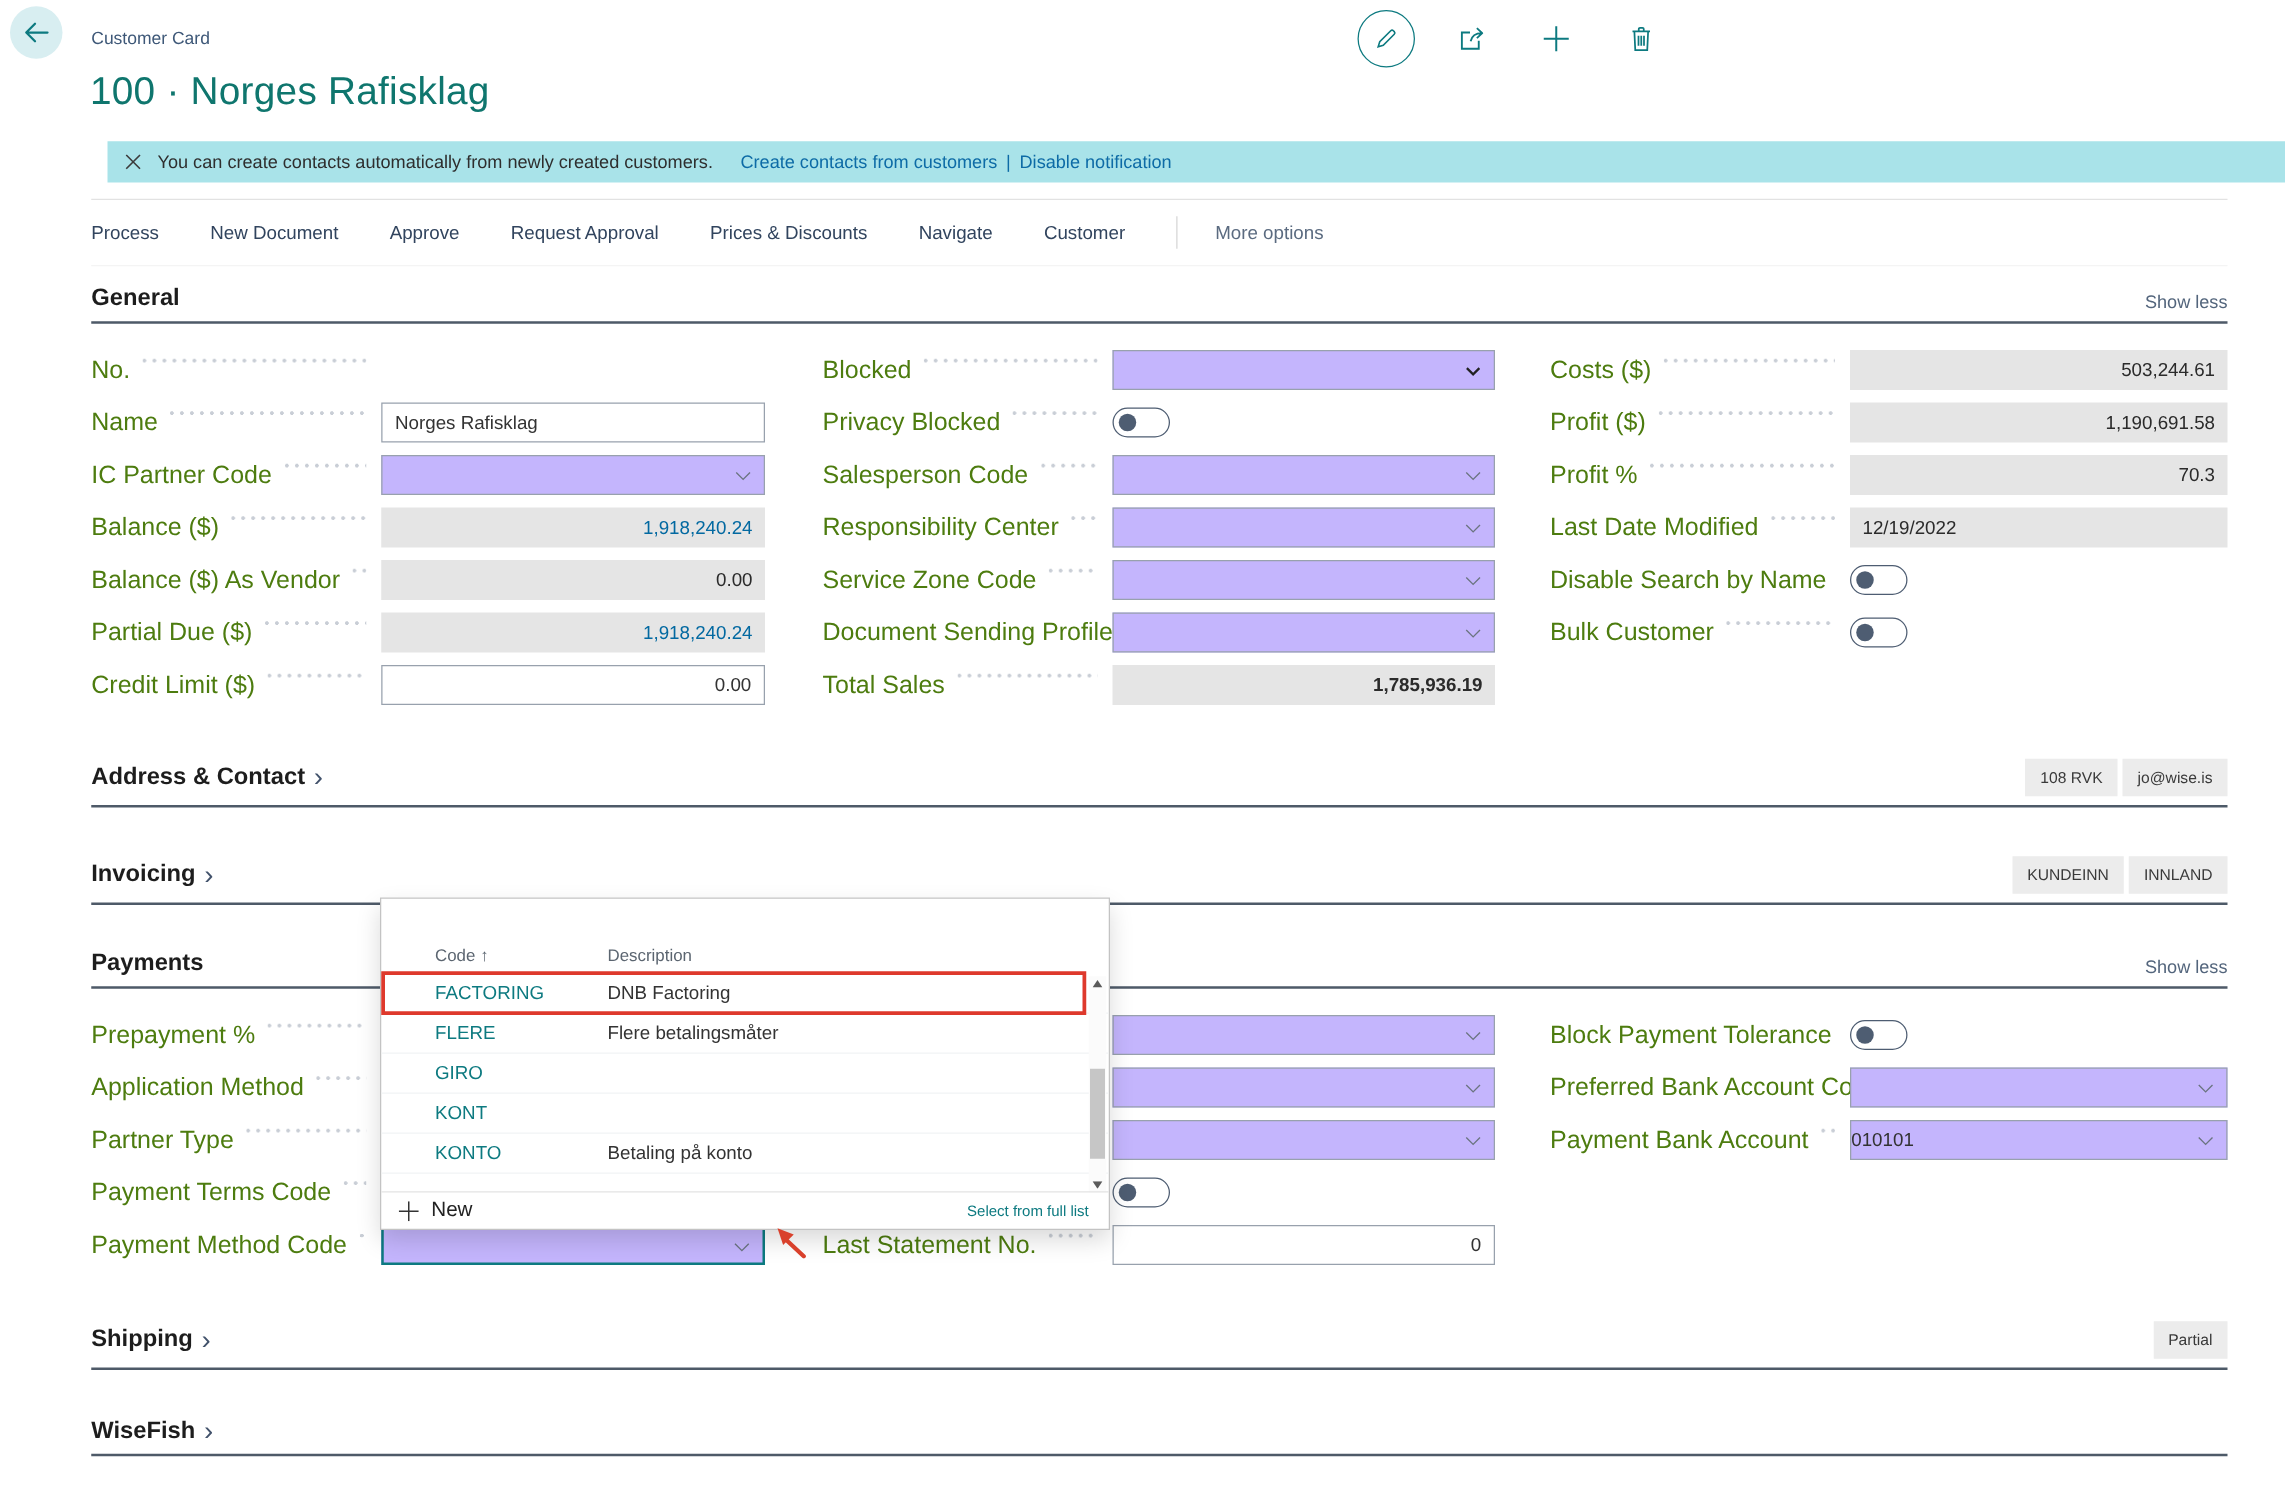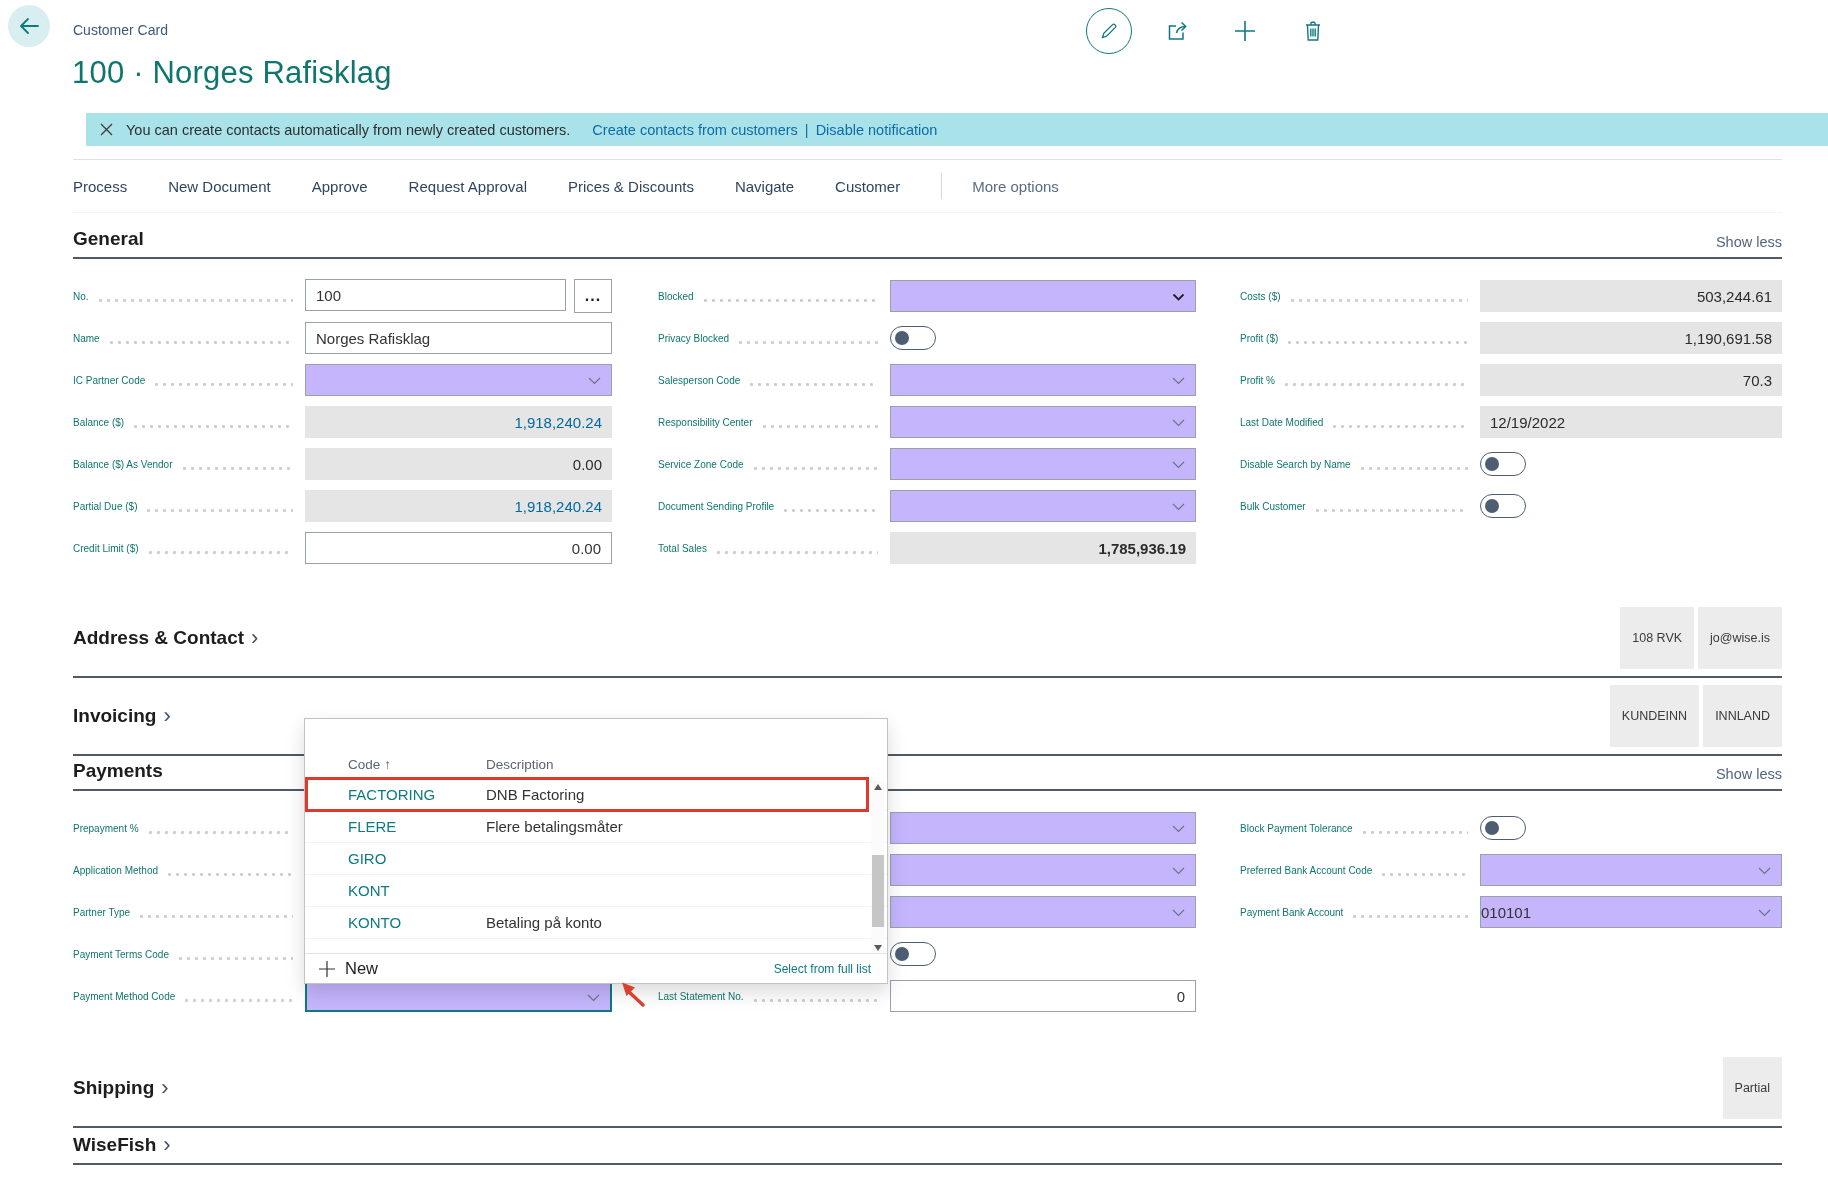--- a/index.html
+++ b/index.html
@@ -29,27 +29,27 @@
   .menu .vsep{width:1px;height:26px;background:#d6d6d6;margin-right:30px}
   .menu .more{color:#5b6b80;cursor:pointer}
   
   .section{position:absolute;left:73px;width:1709px}
   .sec-head{display:flex;justify-content:space-between;align-items:flex-end;padding-bottom:7px;
             border-bottom:2px solid #4e5a68}
   .sec-title{font-size:19px;font-weight:700;color:#1d1d1d;display:flex;align-items:center}
   .sec-title .chevr{font-weight:400;color:#42526b;font-size:22px;margin-left:7px;line-height:16px}
   .showless{font-size:14.5px;color:#53657c;cursor:pointer}
   .badges{display:flex;gap:4px}
-  .badge{background:#ececec;height:30px;display:flex;align-items:center;padding:16px 12px;
+  .badge{background:#ececec;height:30px;display:flex;align-items:center;padding:0 12px;
          font-size:12.5px;color:#3a3a3a}
   
   .grid{margin-top:16px;display:grid;grid-template-columns:539px 46px 538px 44px 542px;grid-auto-rows:42px}
   .fld{display:flex;align-items:center}
   .p1{grid-column:1}.p2{grid-column:3}.p3{grid-column:5}
-  .lbl{display:flex;align-items:flex-end;font-size:10px;color:#0f766e;flex:0 0 232px;min-width:0}
+  .lbl{display:flex;align-items:flex-start;font-size:20px;color:#4d7c0f;flex:0 0 232px;min-width:0}
   .p3 .lbl{flex:0 0 240px}
   .lbl .t{white-space:nowrap}
   .leader{flex:1;height:3px;margin:2px 12px 0 10px;background-image:radial-gradient(circle at 1.5px 1.5px,#c9ced6 1.3px,transparent 1.7px);
           background-size:8px 3px;background-repeat:repeat-x}
   .ctl{flex:1;height:32px;box-sizing:border-box;position:relative;display:flex;align-items:center;font-size:15px;min-width:0}
   .ro{background:#e5e5e5;justify-content:flex-end;padding:0 10px;color:#2b2b2b}
   .ro.teal{color:#0369a1;cursor:pointer}
   .ro.left{justify-content:flex-start}
   .ro.bold{font-weight:700}
   .inp{background:#fff;border:1px solid #98a1ad;padding:0 10px}
@@ -159,24 +159,20 @@
     <span class="sec-title">General</span>
     <span class="showless">Show less</span>
   </div>
   <div class="grid">
 
     <div class="fld p1" style="grid-row:1">
       <div class="lbl">
           <span class="t">No.</span>
           <span class="leader"></span>
         </div>
-      <div class="ctl2">
-        <div class="ctl inp">100</div>
-        <div class="assist">...</div>
-      </div>
     </div>
     <div class="fld p2" style="grid-row:1">
       <div class="lbl">
           <span class="t">Blocked</span>
           <span class="leader"></span>
         </div>
       <div class="ctl dd">
           <span></span>
         <span class="chev">
             <svg width="13" height="9" viewBox="0 0 13 9">

